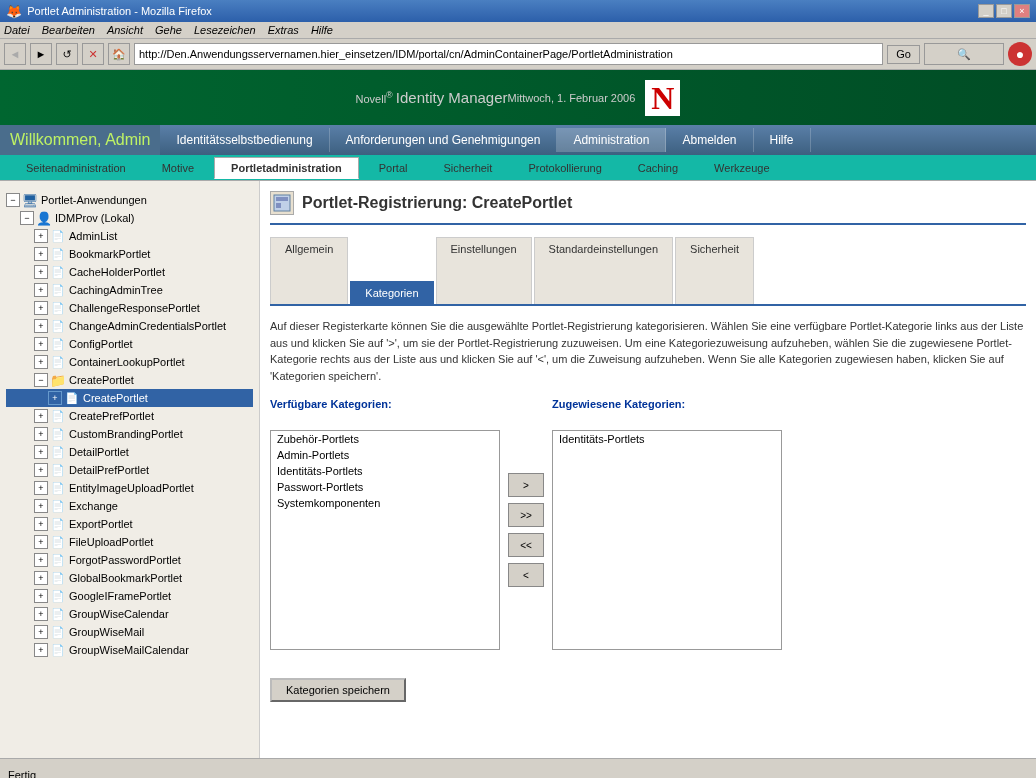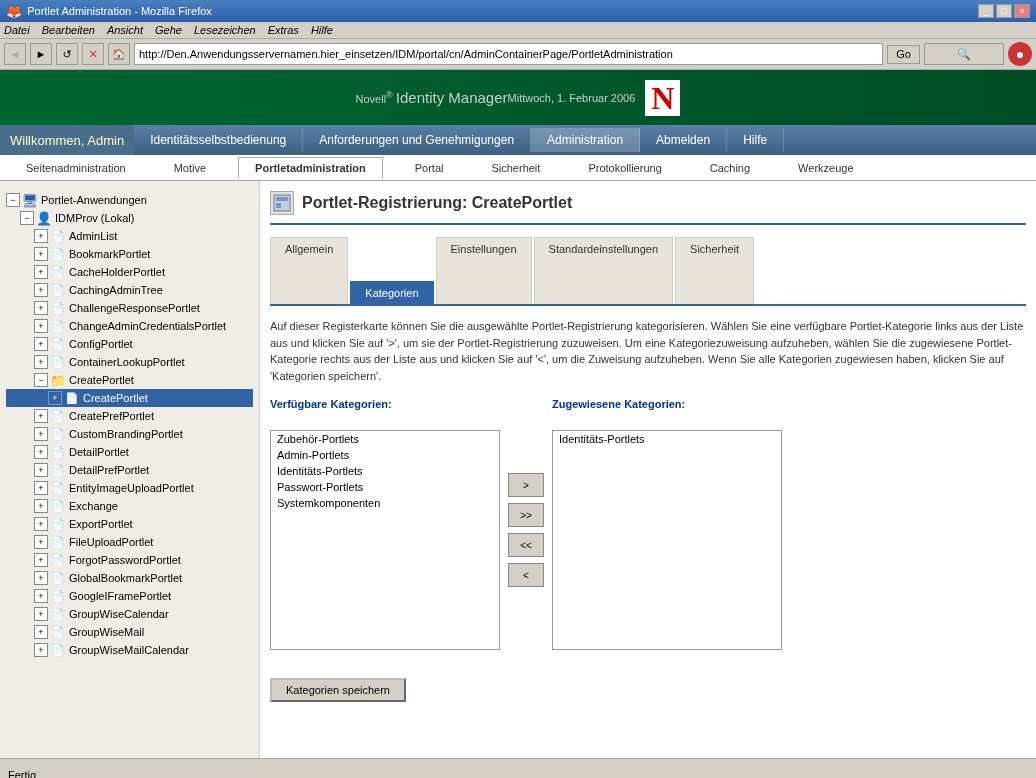--- a/index.html
+++ b/index.html
@@ -115,27 +115,27 @@
     .top-nav-wrapper {
       background: #4a6d8c;
       position: relative;
       display: flex;
       align-items: center;
       height: 30px;
     }
 
     
     .second-nav {
-      background: #ffffff;
+      background: #14b8a6;
       display: flex;
       align-items: center;
       height: 26px;
       border-bottom: 1px solid #aaa;
       padding: 0 10px;
-      gap: 16px;
+      gap: 4px;
     }
     .second-nav-item {
       padding: 4px 16px;
       font-size: 11px;
       cursor: pointer;
       color: #333;
     }
     .second-nav-item.active {
       background: white;
       border: 1px solid #aaa;
@@ -368,21 +368,21 @@
   <div class="app-logo">
     <span>Novell<sup style="font-size:9px;">®</sup> <span style="font-weight:normal;font-size:15px;">Identity Manager</span></span>
   </div>
   <div class="app-header-right">
     <span class="app-datetime">Mittwoch, 1. Februar 2006</span>
     <div class="novell-n">N</div>
   </div>
 </div>
 
 <div class="top-nav-wrapper">
-  <span style="color:#fef9c3;font-size:13px;padding:0 10px;">Willkommen, Admin</span>
+  <span style="color:#bef264;font-size:16px;padding:0 10px;">Willkommen, Admin</span>
   <div class="top-nav" style="padding:0;flex:1;display:flex;">
     <div class="top-nav-item">Identitätsselbstbedienung</div>
     <div class="top-nav-item">Anforderungen und Genehmigungen</div>
     <div class="top-nav-item active">Administration</div>
     <div class="top-nav-item">Abmelden</div>
     <div class="top-nav-item">Hilfe</div>
   </div>
 </div>
 
 <div class="second-nav">

